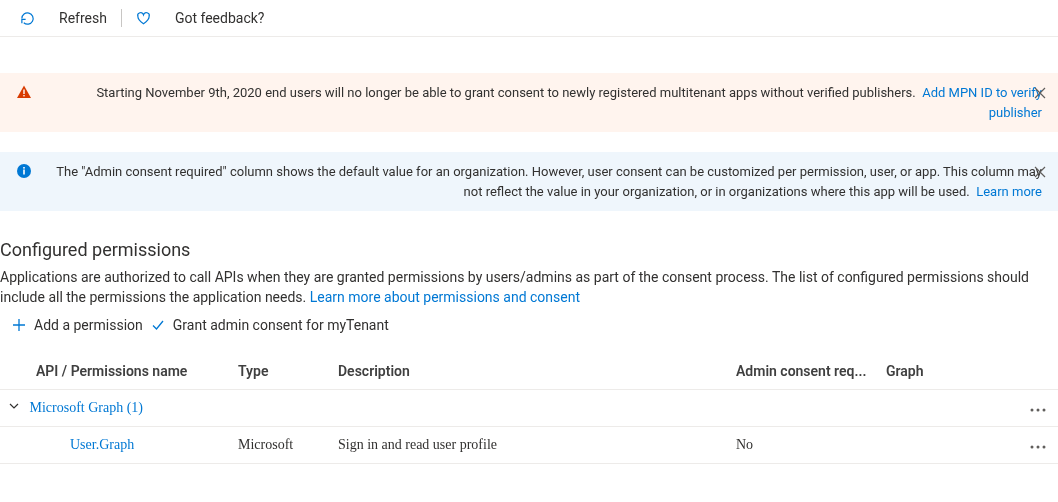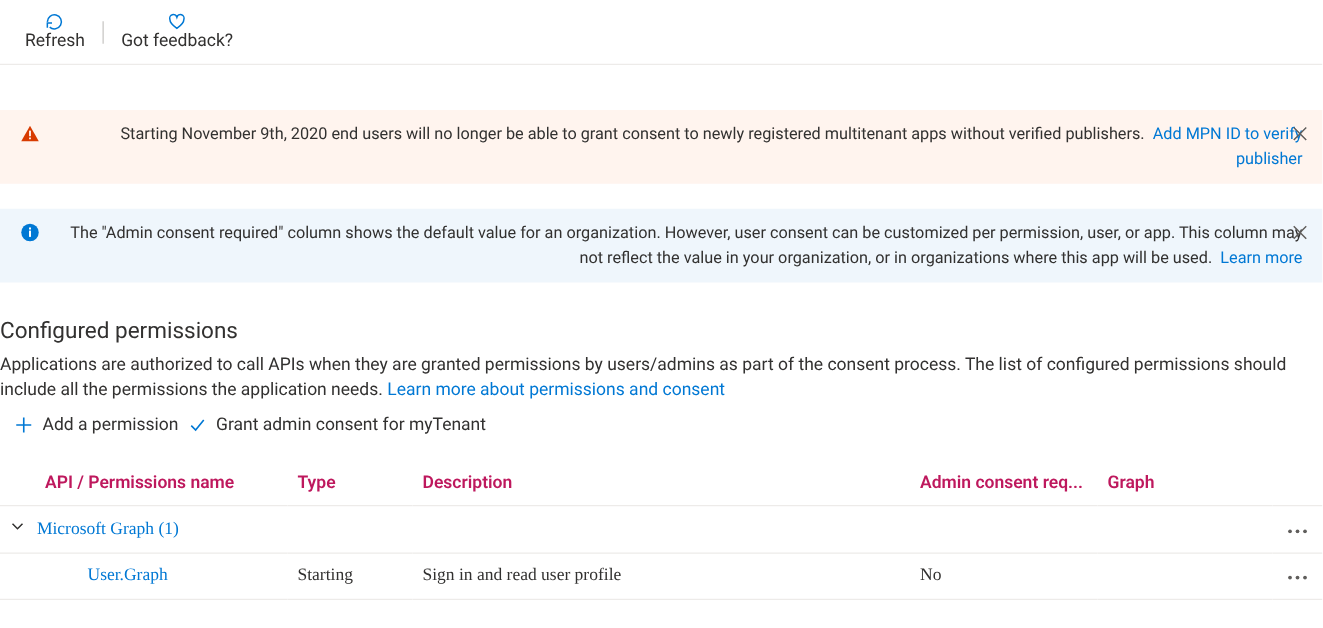--- a/index.html
+++ b/index.html
@@ -13,26 +13,25 @@
 
     .toolbar {
       display: flex;
       align-items: center;
       padding: 8px 0 8px 8px;
       border-bottom: 1px solid #edebe9;
     }
     .toolbar-item {
       display: flex;
       align-items: center;
-      gap: 0;
+      gap: 24px;
       padding: 2px 12px;
       cursor: pointer;
       font-size: 14px;
       color: #323130;
-      flex-direction: column;
     }
     .toolbar-separator {
       width: 1px;
       height: 18px;
       background: #c8c6c4;
       margin: 0 2px;
     }
     .toolbar-icon { display: inline-flex; }
 
     .banner {
@@ -91,21 +90,21 @@
     table.perm {
       width: 100%;
       border-collapse: collapse;
       font-size: 14px;
     }
     table.perm th {
       text-align: left;
       font-weight: 600;
       padding: 8px 8px 10px 8px;
       border-bottom: 1px solid #edebe9;
-      color: #be185d;
+      color: #404040;
     }
     table.perm td {
       padding: 10px 8px;
       border-bottom: 1px solid #edebe9;
       vertical-align: middle;
       font-family: Liberation Serif, serif;
     }
     .col-name   { width: 230px; padding-left: 36px !important; }
     .col-type   { width: 100px; }
     .col-desc   { }
@@ -235,21 +234,21 @@
             <svg width="16" height="4" viewBox="0 0 16 4" fill="#605e5c">
                 <circle cx="2" cy="2" r="1.5"></circle>
                 <circle cx="8" cy="2" r="1.5"></circle>
                 <circle cx="14" cy="2" r="1.5"></circle>
               </svg>
           </span>
         </td>
       </tr>
       <tr class="child-row">
         <td class="col-name child-indent"><span class="api-name">User.Graph</span></td>
-        <td class="col-type">Starting</td>
+        <td class="col-type">Microsoft</td>
         <td class="col-desc">Sign in and read user profile</td>
         <td class="col-admin">No</td>
         <td class="col-status"></td>
         <td class="col-more">
           <span class="more-btn">
             <svg width="16" height="4" viewBox="0 0 16 4" fill="#605e5c">
                 <circle cx="2" cy="2" r="1.5"></circle>
                 <circle cx="8" cy="2" r="1.5"></circle>
                 <circle cx="14" cy="2" r="1.5"></circle>
               </svg>

